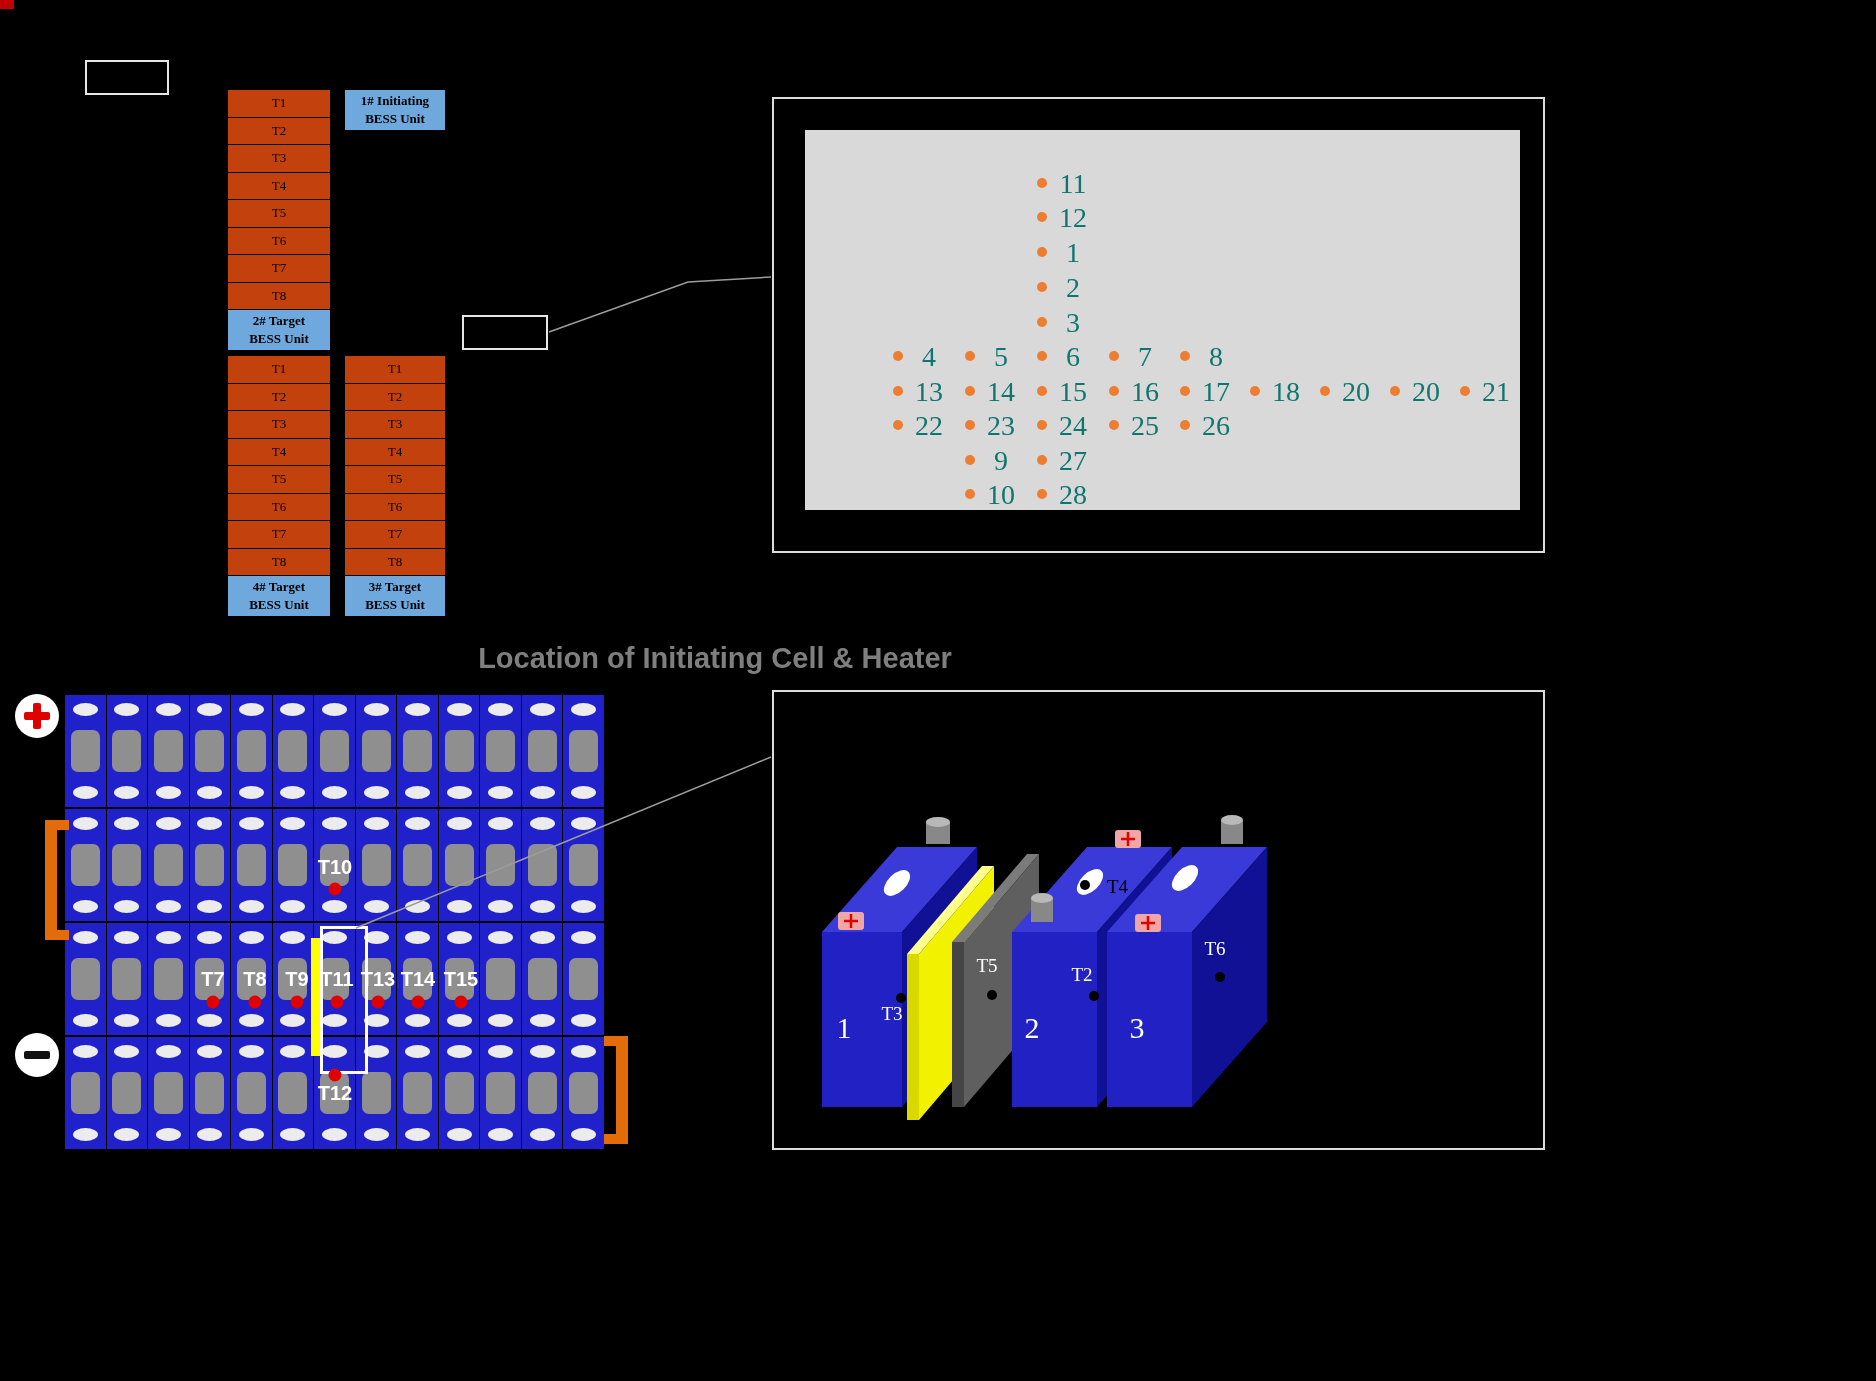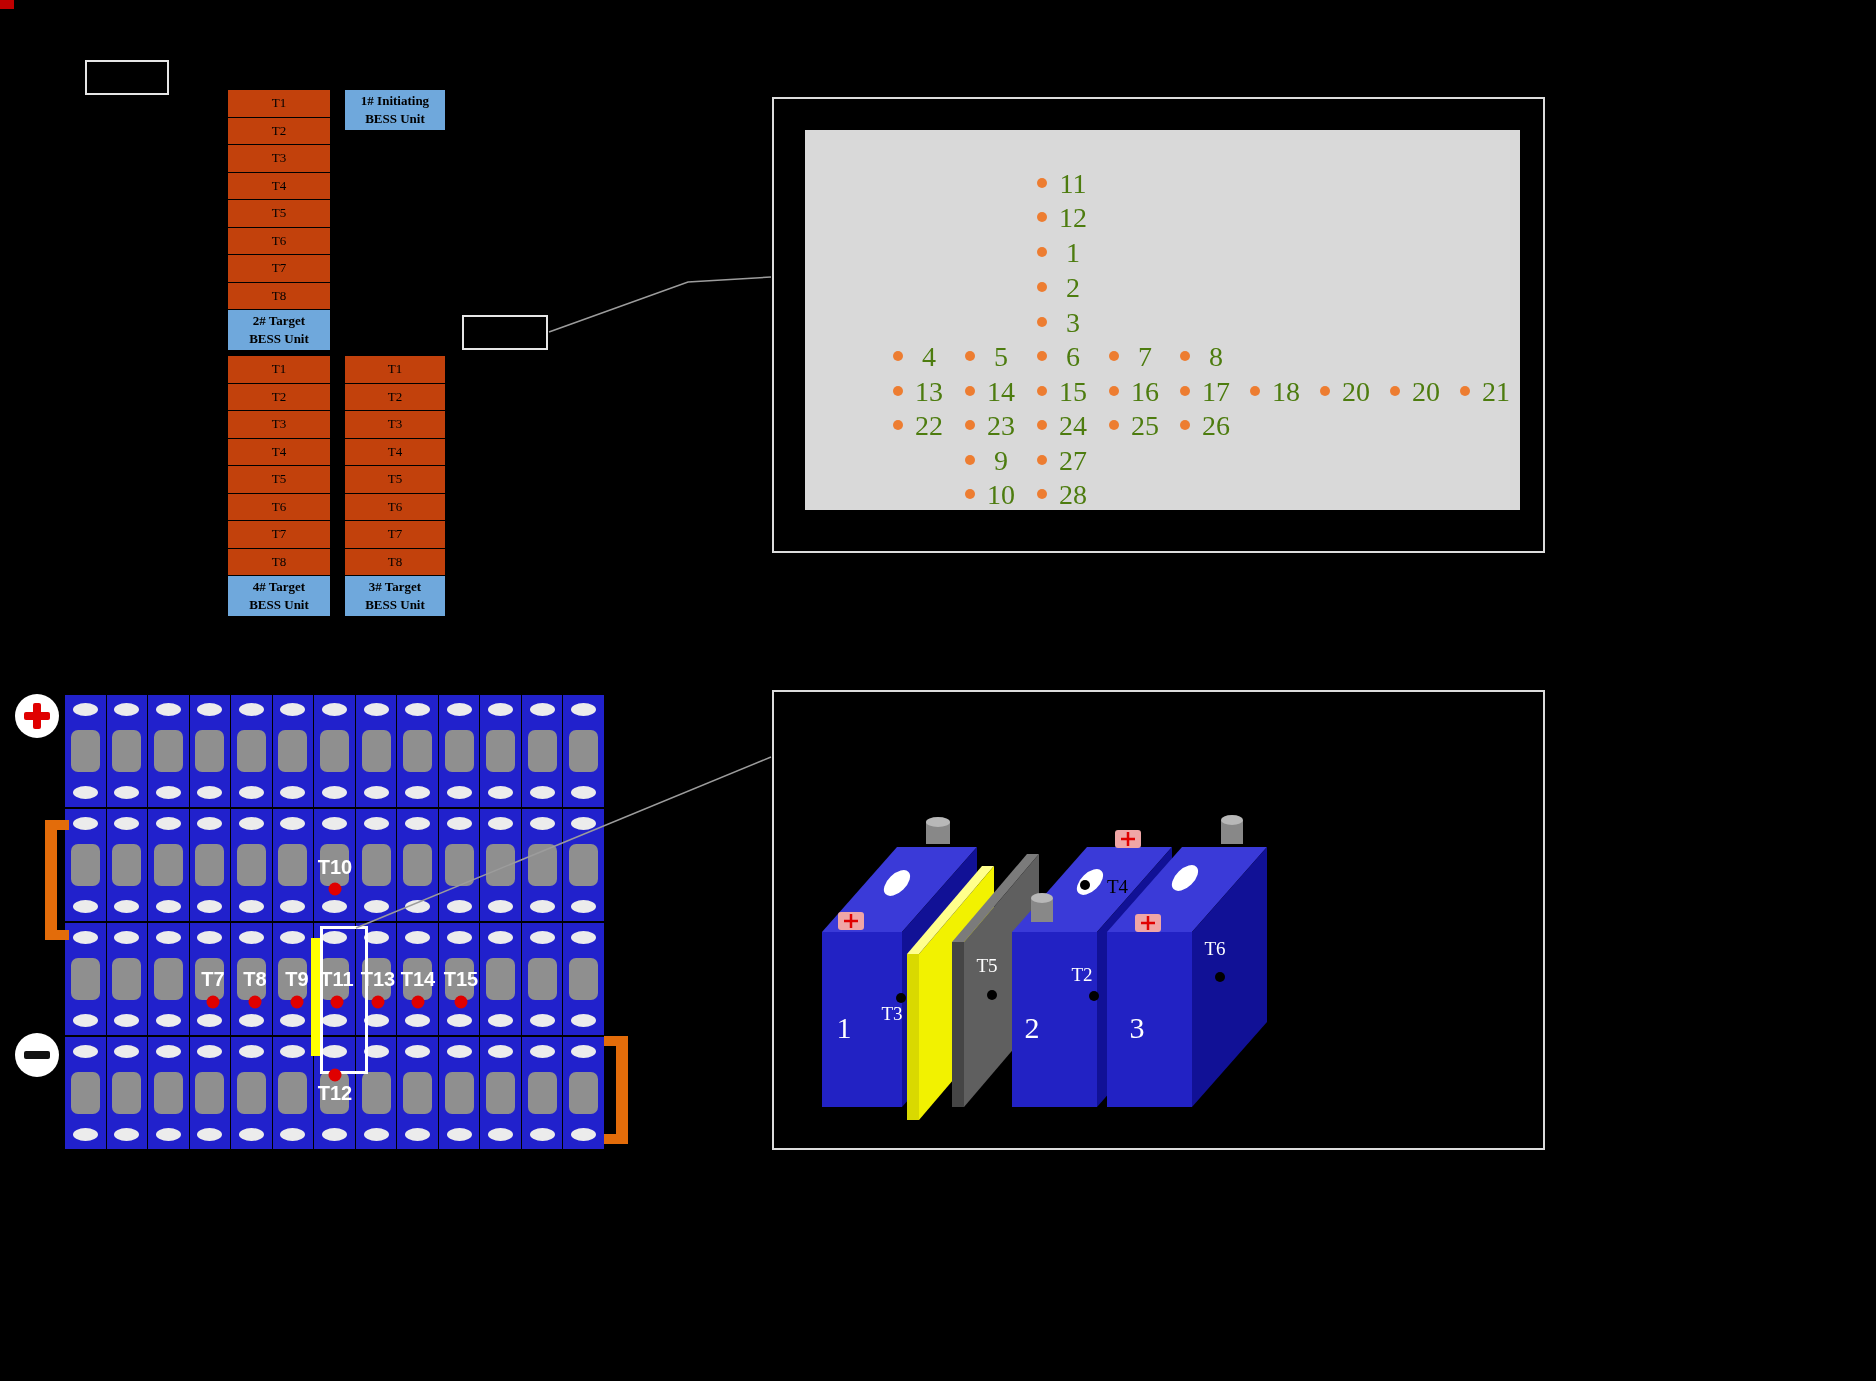--- a/index.html
+++ b/index.html
@@ -24,21 +24,21 @@
   .thead{height:40px;background:#6fa8dc;display:flex;align-items:center;justify-content:center;
          text-align:center;font-weight:700;font-size:13px;line-height:1.35;white-space:pre-line;color:#000;}
 
   .wall-box{position:absolute;left:772px;top:97px;width:773px;height:456px;border:2px solid #dcdcdc;
             box-sizing:border-box;background:#000;}
   .wall-panel{position:absolute;left:31px;top:31px;width:715px;height:380px;background:#d9d9d9;}
   .wpoint{position:absolute;width:0;height:0;}
   .wdot{position:absolute;left:0;top:0;width:10px;height:10px;border-radius:50%;background:#ED7D31;
         transform:translate(-50%,-50%);}
   .wnum{position:absolute;left:31px;top:1px;transform:translate(-50%,-50%);font-size:28px;
-        color:#4d7c0f;white-space:nowrap;}
+        color:#0f766e;white-space:nowrap;}
 
   .pack{position:absolute;left:65px;top:695px;width:540px;height:456px;background:#2121cc;}
   .pack-grid{position:absolute;inset:0;display:grid;grid-template-columns:repeat(13,1fr);
              grid-template-rows:repeat(4,1fr);}
   .pcell{border-right:1px solid #000;border-bottom:2px solid #000;display:flex;flex-direction:column;
          align-items:center;justify-content:space-between;padding:8px 0;box-sizing:border-box;}
   .ell{width:25px;height:13px;border-radius:50%;background:#ececec;}
   .vent{width:29px;height:42px;border-radius:7px;background:#8f8f8f;}
   .heater-strip{position:absolute;left:246px;top:243px;width:10px;height:118px;background:#ffff00;z-index:3;}
   .init-rect{position:absolute;left:255px;top:231px;width:42px;height:142px;border:3px solid #fff;z-index:4;}
@@ -69,20 +69,21 @@
 
   .connector-svg{position:absolute;left:0;top:0;z-index:40;pointer-events:none;}
 </style>
 </head>
 <body>
 
 <div class="stage">
 
   <div class="corner-mark"></div>
 
+  <div class="sec-title" id="title-bottom">Location of Initiating Cell &amp; Heater</div>
 
   <div class="mini-box" id="mini1"></div>
   <div class="mini-box" id="mini2"></div>
 
   <div class="unit-col" id="unit2">
     <div>
         <div class="trow">T1</div>
         <div class="trow">T2</div>
         <div class="trow">T3</div>
         <div class="trow">T4</div>

